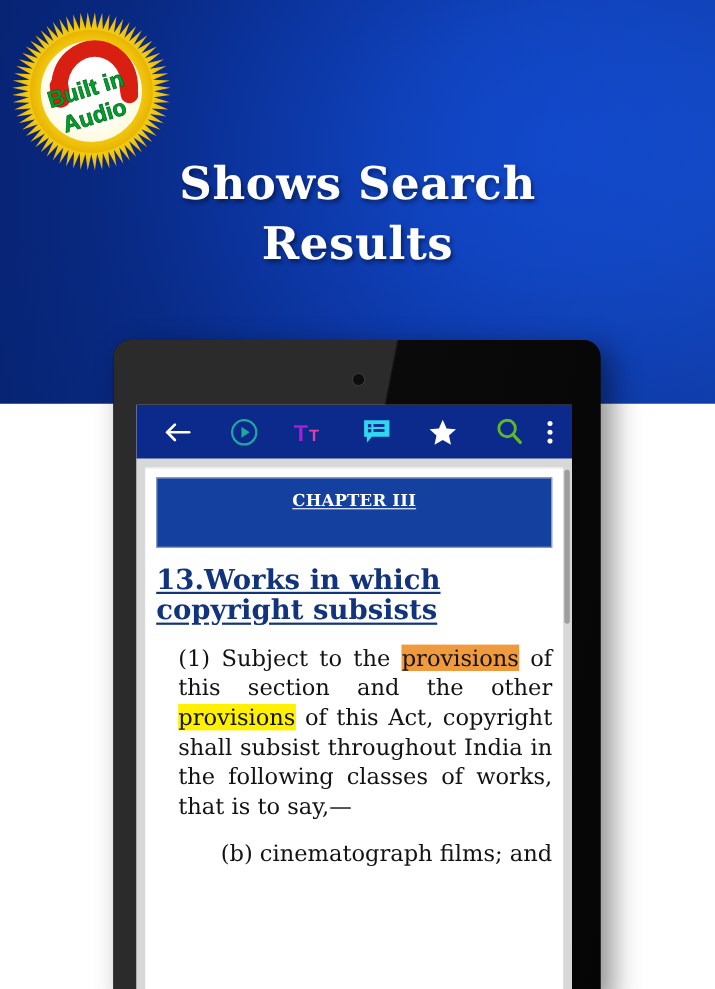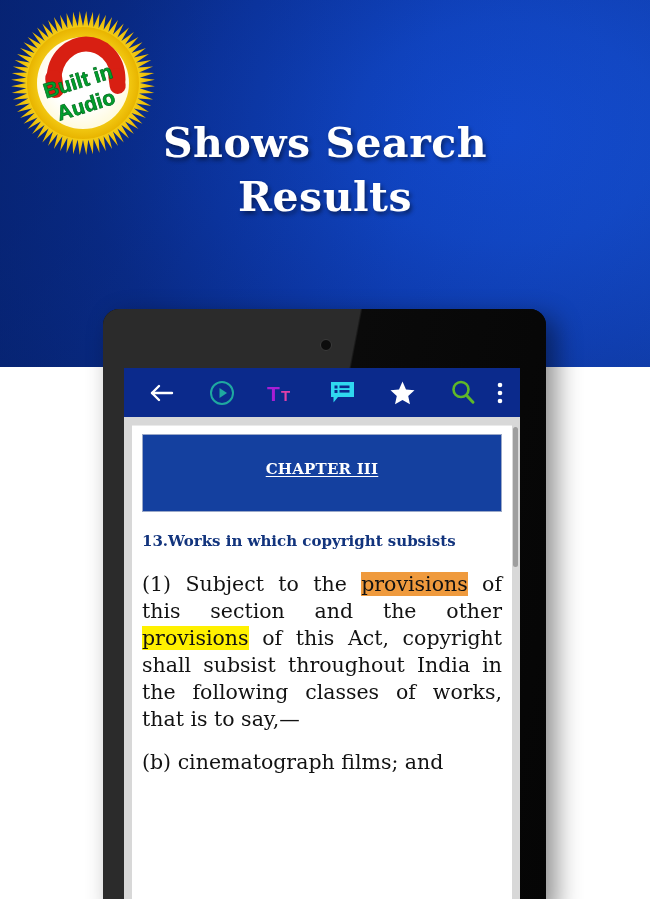--- a/index.html
+++ b/index.html
@@ -43,21 +43,21 @@
   .badge-text {
     position: absolute;
     left: 0; top: 0;
     width: 150px; height: 150px;
     pointer-events: none;
   }
 
   
   .headline {
     position: absolute;
-    left: 0; top: 116px;
+    left: 0; top: 140px;
     width: 650px;
     text-align: center;
     color: #ffffff;
     font-family: "DejaVu Serif", serif;
     font-weight: bold;
     font-size: 41px;
     line-height: 54px;
     letter-spacing: 0.5px;
     text-shadow: 2px 3px 4px rgba(0,0,0,0.45);
     white-space: pre-line;
@@ -135,54 +135,56 @@
     height: 100%;
     box-sizing: border-box;
     padding: 8px 10px 0 10px;
     position: relative;
     overflow: hidden;
     border-top: 1px solid #eaeaea;
   }
   .chapter-box {
     background: #14409f;
     border: 1px solid #9aa8c8;
-    padding: 25px 8px 13px 8px;
+    padding: 11px 8px 13px 8px;
     text-align: center;
   }
   .chapter-line {
     color: #ffffff;
     font-family: "DejaVu Serif", serif;
     font-weight: bold;
     font-size: 15px;
     letter-spacing: 0.2px;
     text-decoration: underline;
     text-underline-offset: 2px;
   }
   .chapter-gap { height: 20px; }
 
   .section-head {
     margin-top: 15px;
     color: #12347d;
     font-family: "DejaVu Serif", serif;
     font-weight: bold;
-    font-size: 15px;
+    font-size: 25px;
     line-height: 28px;
+    text-decoration: underline;
     text-underline-offset: 3px;
   }
 
   .body-para {
     margin-top: 16px;
     color: #121212;
     font-family: "DejaVu Serif", serif;
     font-size: 20.5px;
     line-height: 27px;
     text-align: justify;
     text-justify: inter-word;
-  }
-  .body-para.last { text-align: left; }
+    margin-left: 20px;
+  }
+  .body-para.last { text-align: right; }
   .hl-orange { background: #ef9a3d; }
   .hl-yellow { background: #fff100; }
 
   .scrollbar-track {
     position: absolute;
     right: 2px; top: 8px;
     width: 5px;
     bottom: 0;
   }
   .scrollbar-thumb {

